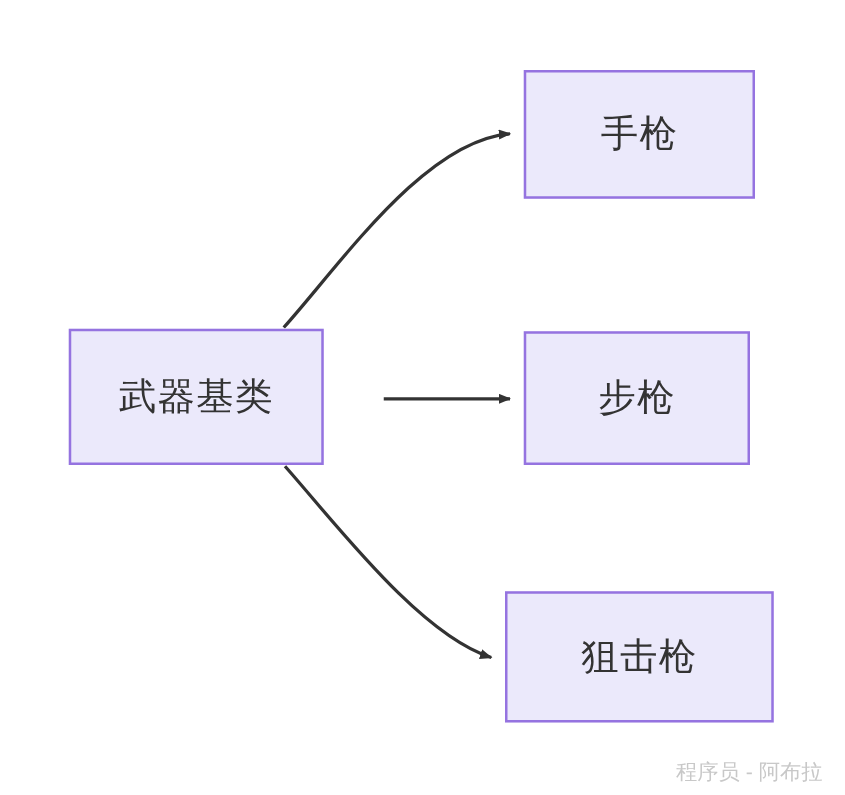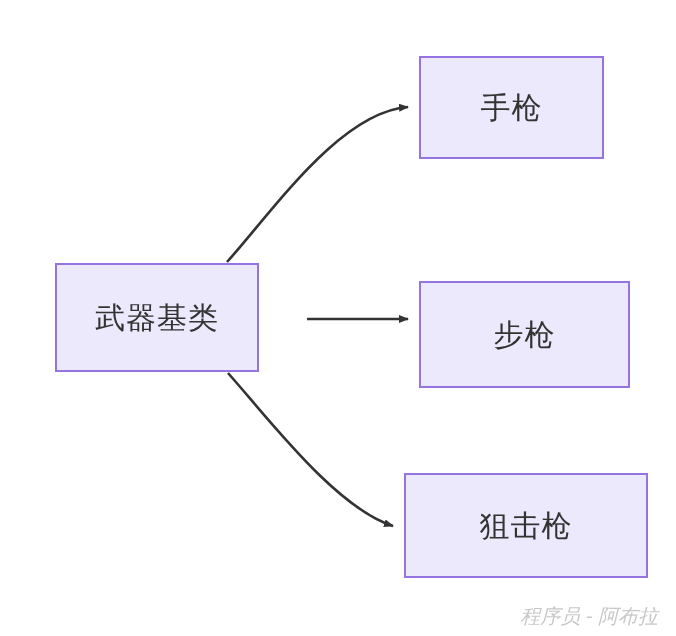--- a/index.html
+++ b/index.html
@@ -34,31 +34,30 @@
   }
   .node-label {
     color: #333333;
     font-size: 30px;
     line-height: 1;
     letter-spacing: 1px;
     white-space: nowrap;
   }
   #node-base      { left: 55px;  top: 263px; width: 204px; height: 109px; }
   #node-pistol    { left: 419px; top: 56px;  width: 185px; height: 103px; }
-  #node-rifle     { left: 419px; top: 281px; width: 211px; height: 107px; }
-  #node-sniper    { left: 404px; top: 473px; width: 244px; height: 105px; }
+  #node-rifle     { left: 419px; top: 265px; width: 181px; height: 107px; }
+  #node-sniper    { left: 404px; top: 473px; width: 215px; height: 105px; }
   #watermark {
     position: absolute;
     right: 18px;
     bottom: 10px;
     color: #c8c8c8;
-    font-size: 20px;
+    font-size: 17px;
     line-height: 1;
     white-space: nowrap;
-    font-style: italic;
   }
 </style>
 </head>
 <body>
 
 <div id="canvas">
 
   <svg id="edge-layer" viewBox="0 0 676 636" width="676" height="636" xmlns="http://www.w3.org/2000/svg">
     <defs>
       <marker id="arrowhead" markerWidth="10" markerHeight="8" refX="9" refY="4" orient="auto" markerUnits="userSpaceOnUse">

